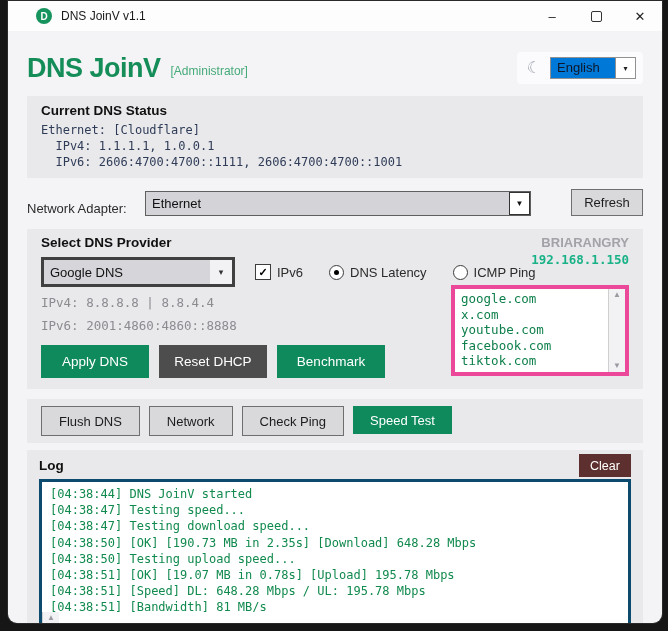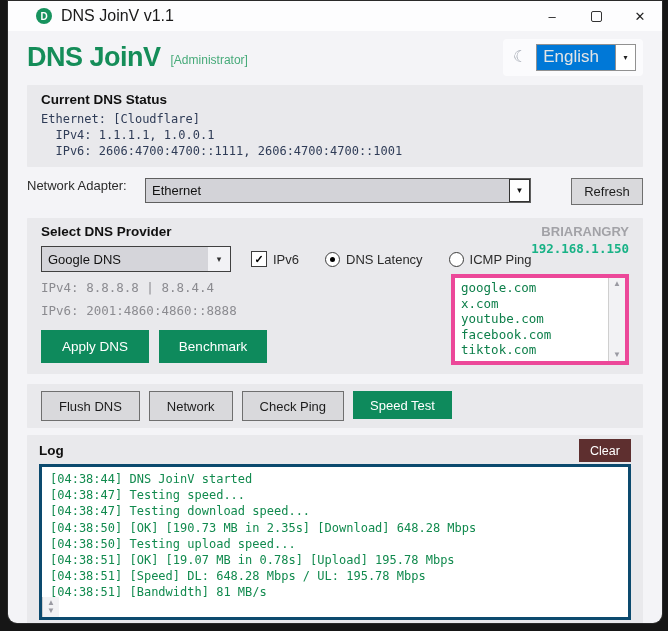--- a/index.html
+++ b/index.html
@@ -4,64 +4,64 @@
 <style>
   html,body{margin:0;padding:0;background:#101010;}
   .screen{position:relative;width:668px;height:631px;background:#161616;overflow:hidden;
           font-family:"Liberation Sans",sans-serif;-webkit-font-smoothing:antialiased;}
   .window{position:absolute;left:8px;top:1px;width:654px;height:622px;background:#f4f4f7;
           border-radius:0 0 9px 9px;overflow:hidden;box-shadow:0 0 0 1px #2a2a2a;}
   
   .titlebar{height:30px;background:#fdfdfe;display:flex;align-items:center;}
   .app-icon{width:16px;height:16px;border-radius:50%;background:#17935e;color:#fff;font-size:10px;
             font-weight:bold;display:flex;align-items:center;justify-content:center;margin-left:28px;}
-  .win-title{font-size:16px;color:#191919;margin-left:9px;}
+  .win-title{font-size:12px;color:#191919;margin-left:9px;}
   .win-btns{margin-left:auto;display:flex;height:100%;}
   .win-btn{width:44px;height:100%;display:flex;align-items:center;justify-content:center;
            font-size:13px;color:#222;cursor:default;}
   .max-glyph{width:9px;height:9px;border:1px solid #333;border-radius:2px;}
   
   .content{padding:0 19px;}
-  .hdr{display:flex;align-items:center;margin-top:7px;height:38px;}
+  .hdr{display:flex;align-items:center;margin-top:18px;height:38px;}
   .brand{font-size:27px;font-weight:800;color:#158d59;letter-spacing:-.5px;}
   .admin{font-size:12px;color:#46aa79;margin-left:10px;margin-top:6px;}
   .lang-wrap{margin-left:auto;background:#fbfbfd;border-radius:4px;padding:5px 7px 5px 10px;
              display:flex;align-items:center;}
   .moon{color:#9aa0ab;font-size:16px;line-height:1;margin-right:9px;}
   .lang-box{display:flex;border:1px solid #919191;background:#fff;}
-  .lang-val{background:#0078d7;color:#e5e5e5;font-size:17px;padding:2px 16px 3px 6px;min-width:52px;}
+  .lang-val{background:#0078d7;color:#0f172a;font-size:13px;padding:2px 6px 3px 6px;min-width:52px;}
   .lang-arrow{width:19px;display:flex;align-items:center;justify-content:center;border-left:1px solid #919191;
               font-size:8px;color:#222;background:#fff;}
   .groupbox{background:#e9e9ec;border-radius:1px;}
   
   .status{margin-top:9px;padding:7px 14px 8px;}
   .g-title{font-size:13.5px;font-weight:bold;color:#101010;}
   .mono{font-family:"DejaVu Sans Mono","Liberation Mono",monospace;}
   .status-lines{margin-top:4px;}
   .status-lines div{font-size:12px;line-height:16px;color:#2f3c57;white-space:pre;}
   
-  .adapter{display:flex;align-items:flex-start;margin-top:11px;}
+  .adapter{display:flex;align-items:flex-end;margin-top:11px;}
   .adapter-label{font-size:13px;color:#2b2b2b;width:118px;}
   .combo{flex:1;height:23px;background:#d3d3d8;border:1px solid #5f5f5f;display:flex;align-items:center;
          margin-right:40px;}
   .combo-text{flex:1;font-size:13px;color:#111;padding-left:6px;}
   .combo-btn{width:19px;height:21px;background:#fff;border-left:1px solid #333;display:flex;
              align-items:center;justify-content:center;font-size:8px;color:#111;margin-right:0px;
              border:1px solid #333;}
   .btn-plain{background:#d9d9dc;border:1px solid #6f6f6f;font-size:13px;color:#1c1c1c;
              display:flex;align-items:center;justify-content:center;}
   .refresh{width:70px;height:25px;}
   
   .provider{margin-top:13px;padding:6px 14px 5px;position:relative;}
   .host{position:absolute;right:14px;top:6px;text-align:right;}
   .host-name{font-size:13px;font-weight:bold;color:#a2a2a7;}
   .host-ip{font-size:12.5px;font-weight:bold;color:#18b286;margin-top:2px;}
   .prov-row{display:flex;align-items:center;margin-top:7px;}
   .prov-combo{width:188px;height:24px;background:#d5d5da;display:flex;align-items:center;
-              border:1px solid #404040;}
+              border:3px solid #404040;}
   .prov-combo .combo-text{font-size:13px;}
   .prov-arrow{width:22px;height:100%;background:#f2f2f5;display:flex;align-items:center;
               justify-content:center;font-size:9px;color:#333;}
   .chk-group{display:flex;align-items:center;margin-left:20px;}
   .chk-box{width:14px;height:14px;background:#fff;border:1px solid #3c3c3c;display:flex;
            align-items:center;justify-content:center;font-size:11px;font-weight:bold;color:#000;}
   .ctl-label{font-size:13px;color:#2b2b2b;margin-left:6px;}
   .radio-group{display:flex;align-items:center;margin-left:26px;}
   .radio{width:13px;height:13px;border-radius:50%;background:#fff;border:1px solid #3c3c3c;
          display:flex;align-items:center;justify-content:center;}
@@ -167,20 +167,21 @@
             <div class="radio"></div>
             <div class="ctl-label">ICMP Ping</div>
           </div>
         </div>
 
         <div class="ip-line mono">IPv4: 8.8.8.8 | 8.8.4.4</div>
         <div class="ip-line mono">IPv6: 2001:4860:4860::8888</div>
 
         <div class="prov-btns">
           <div class="big-btn btn-green" style="font-weight:normal">Apply DNS</div>
+          <div class="big-btn btn-dark">Reset DHCP</div>
           <div class="big-btn btn-green">Benchmark</div>
         </div>
 
         <div class="sites">
           <div class="sites-list mono">
               <div>google.com</div>
               <div>x.com</div>
               <div>youtube.com</div>
               <div>facebook.com</div>
               <div>tiktok.com</div>

